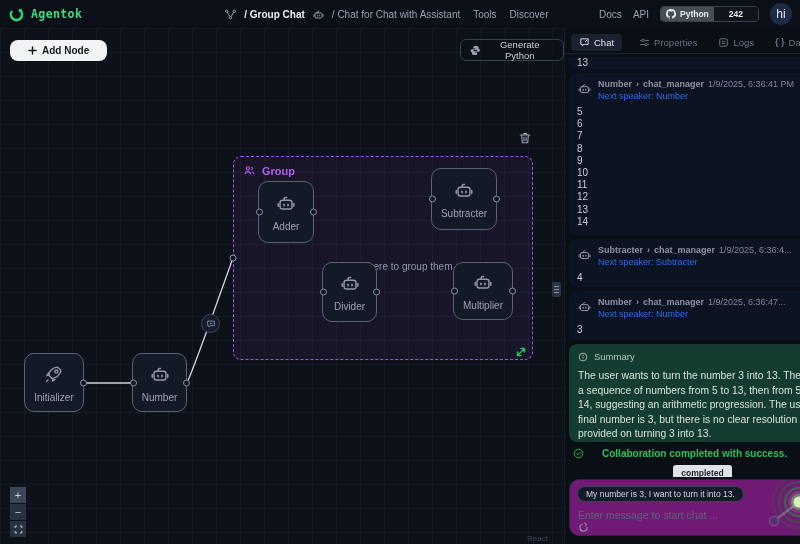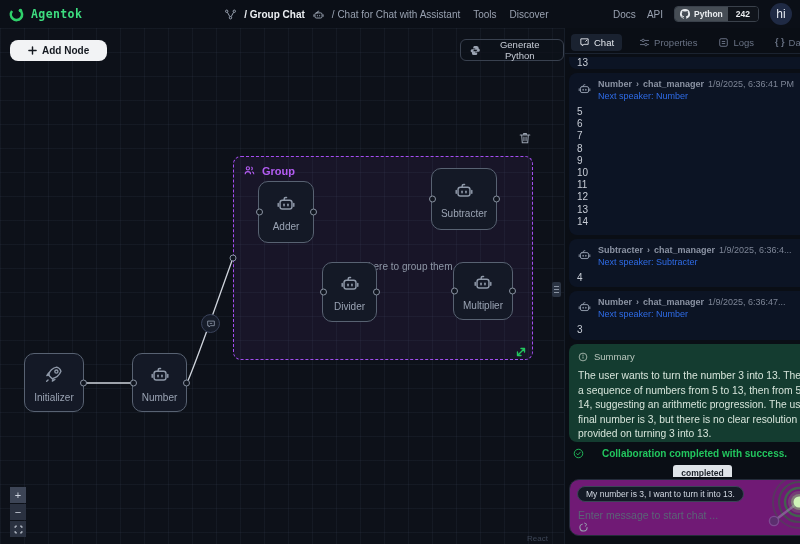--- a/index.html
+++ b/index.html
@@ -19,21 +19,21 @@
   .crumb { font-size:10px; color:#98a1b0; cursor:pointer; white-space:nowrap; }
   .crumb.strong { color:#eceff3; font-weight:bold; }
   .navlink { font-size:10px; color:#9aa2b1; cursor:pointer; margin-left:6px; white-space:nowrap; }
   .nav-right { margin-left:auto; display:flex; align-items:center; gap:11px; }
   .nav-right .navlink { margin-left:0; }
   .stars-badge { display:flex; align-items:stretch; border:1px solid #3a414b; border-radius:4px;
     overflow:hidden; cursor:pointer; height:16px; }
   .stars-left { display:flex; align-items:center; gap:4px; background:#464d55; color:#e9ecef;
     font-size:8.5px; font-weight:bold; padding:0 5px; }
   .stars-count { display:flex; align-items:center; background:#10141b; color:#e9ecef;
-    font-size:8.5px; font-weight:bold; padding:0 8px; }
+    font-size:8.5px; font-weight:bold; padding:0 15px; }
   .gh-icon { width:10px; height:10px; display:flex; }
   .avatar { width:22px; height:22px; border-radius:50%; background:#1f2a44; color:#e2e7ee;
     font-size:12px; display:flex; align-items:center; justify-content:center; cursor:pointer; }
 
   
   .canvas { position:absolute; top:28px; left:0; width:564px; height:516px;
     background-color:#0d1119;
     background-image:
       linear-gradient(rgba(120,140,180,0.07) 1px, transparent 1px),
       linear-gradient(90deg, rgba(120,140,180,0.07) 1px, transparent 1px);

